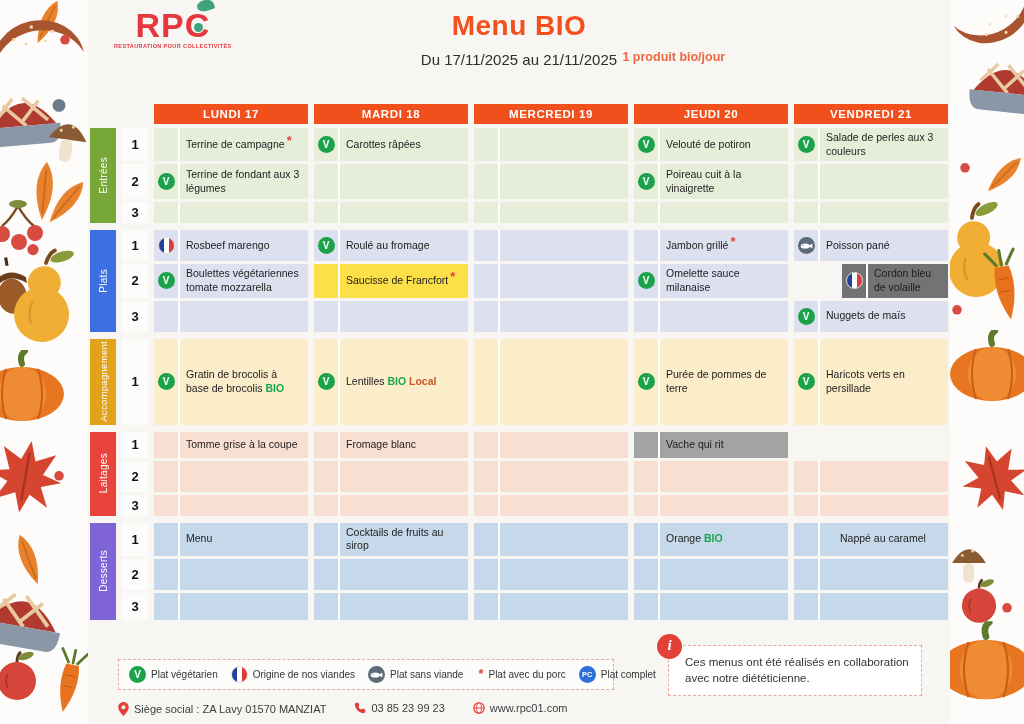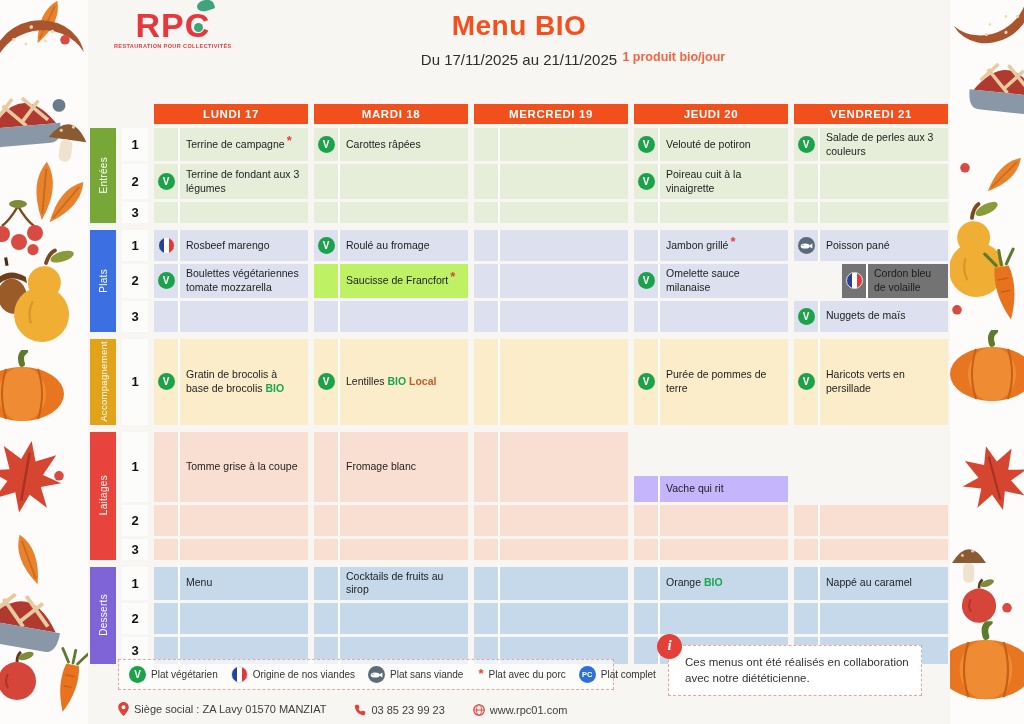--- a/index.html
+++ b/index.html
@@ -51,21 +51,21 @@
   .local{color:#C75A2B;font-weight:bold;}
   
   .legend-box{position:absolute;left:30px;bottom:34px;width:496px;border:1.5px dashed #E9A49C;
               background:rgba(255,255,255,.65);display:flex;align-items:center;gap:13px;padding:6px 10px;box-sizing:border-box;}
   .legend-item{display:flex;align-items:center;gap:5px;font-size:10px;color:#333;white-space:nowrap;}
   .note-box{position:absolute;right:28px;bottom:28px;width:226px;border:1.5px dashed #E9A49C;background:#fff;
             padding:8px 10px 8px 16px;font-size:11.5px;color:#333;line-height:1.45;}
   .info-i{position:absolute;left:-12px;top:-12px;width:25px;height:25px;border-radius:50%;background:#E3403A;
           color:#fff;font-style:italic;font-weight:bold;font-family:"Liberation Serif",serif;
           display:flex;align-items:center;justify-content:center;font-size:15px;}
-  .contact{position:absolute;left:30px;bottom:8px;display:flex;gap:28px;font-size:11px;color:#3c3c3c;align-items:flex-end;}
+  .contact{position:absolute;left:30px;bottom:8px;display:flex;gap:28px;font-size:11px;color:#3c3c3c;align-items:flex-start;}
   .contact-item{display:flex;align-items:center;gap:5px;}
 </style>
 </head>
 <body>
 
 <div class="stage">
   <div class="deco-strip deco-left" id="deco-left">
       <div class="deco-item" style="left: 28px; top: -10px; transform: scale(0.8) rotate(25deg);"><svg width="36" height="66" viewBox="0 0 40 70">
           <path d="M20 0Q38 25 20 65Q2 25 20 0Z" fill="#E8822C"></path>
           <line x1="20" y1="8" x2="20" y2="58" stroke="#C96A1C" stroke-width="2"></line>
@@ -413,21 +413,21 @@
             </div>
             <div class="num-cell" style="grid-row: 2;">2</div>
             <div class="menu-cell" style="background: rgb(220, 224, 239); grid-area: 2 / 3; min-height: 33px;">
               <div class="cell-icon">
                 <span class="icon-circle icon-veg">V</span>
               </div>
               <div class="cell-text">
                 <span class="inner"><span>Boulettes végétariennes tomate mozzarella</span></span>
               </div>
             </div>
-            <div class="menu-cell" style="background: #bef264; grid-area: 2 / 4; min-height: 33px;">
+            <div class="menu-cell" style="background: #fde047; grid-area: 2 / 4; min-height: 33px;">
               <div class="cell-icon"></div>
               <div class="cell-text">
                 <span class="inner"><span>Saucisse de Francfort</span><span class="asterisk">*</span></span>
               </div>
             </div>
             <div class="menu-cell" style="background: rgb(220, 224, 239); grid-area: 2 / 5; min-height: 33px;">
               <div class="cell-icon"></div>
               <div class="cell-text">
                 <span class="inner"></span>
               </div>
@@ -542,21 +542,21 @@
               <div class="cell-text">
                 <span class="inner"><span>Fromage blanc</span></span>
               </div>
             </div>
             <div class="menu-cell" style="background: rgb(249, 223, 210); grid-area: 1 / 5; min-height: 26px;">
               <div class="cell-icon"></div>
               <div class="cell-text">
                 <span class="inner"></span>
               </div>
             </div>
-            <div class="menu-cell" style="background: #c4b5fd; grid-area: 1 / 6; min-height: 26px; margin-top: 44px;">
+            <div class="menu-cell" style="background: #a3a3a3; grid-area: 1 / 6; min-height: 26px;">
               <div class="cell-icon"></div>
               <div class="cell-text">
                 <span class="inner"><span>Vache qui rit</span></span>
               </div>
             </div>
             <div class="num-cell" style="grid-row: 2;">2</div>
             <div class="menu-cell" style="background: rgb(249, 223, 210); grid-area: 2 / 3; min-height: 31px;">
               <div class="cell-icon"></div>
               <div class="cell-text">
                 <span class="inner"></span>
@@ -640,21 +640,21 @@
               <div class="cell-text">
                 <span class="inner"></span>
               </div>
             </div>
             <div class="menu-cell" style="background: rgb(197, 217, 235); grid-area: 1 / 6; min-height: 27px;">
               <div class="cell-icon"></div>
               <div class="cell-text">
                 <span class="inner"><span>Orange </span><span class="bio">BIO</span></span>
               </div>
             </div>
-            <div class="menu-cell" style="background: rgb(197, 217, 235); grid-area: 1 / 7; min-height: 27px;">
+            <div class="menu-cell" style="background: rgb(197, 217, 235); grid-area: 1 / 7; min-height: 27px; gap: 14px;">
               <div class="cell-icon"></div>
               <div class="cell-text">
                 <span class="inner"><span>Nappé au caramel</span></span>
               </div>
             </div>
             <div class="num-cell" style="grid-row: 2;">2</div>
             <div class="menu-cell" style="background: rgb(197, 217, 235); grid-area: 2 / 3; min-height: 31px;">
               <div class="cell-icon"></div>
               <div class="cell-text">
                 <span class="inner"></span>

